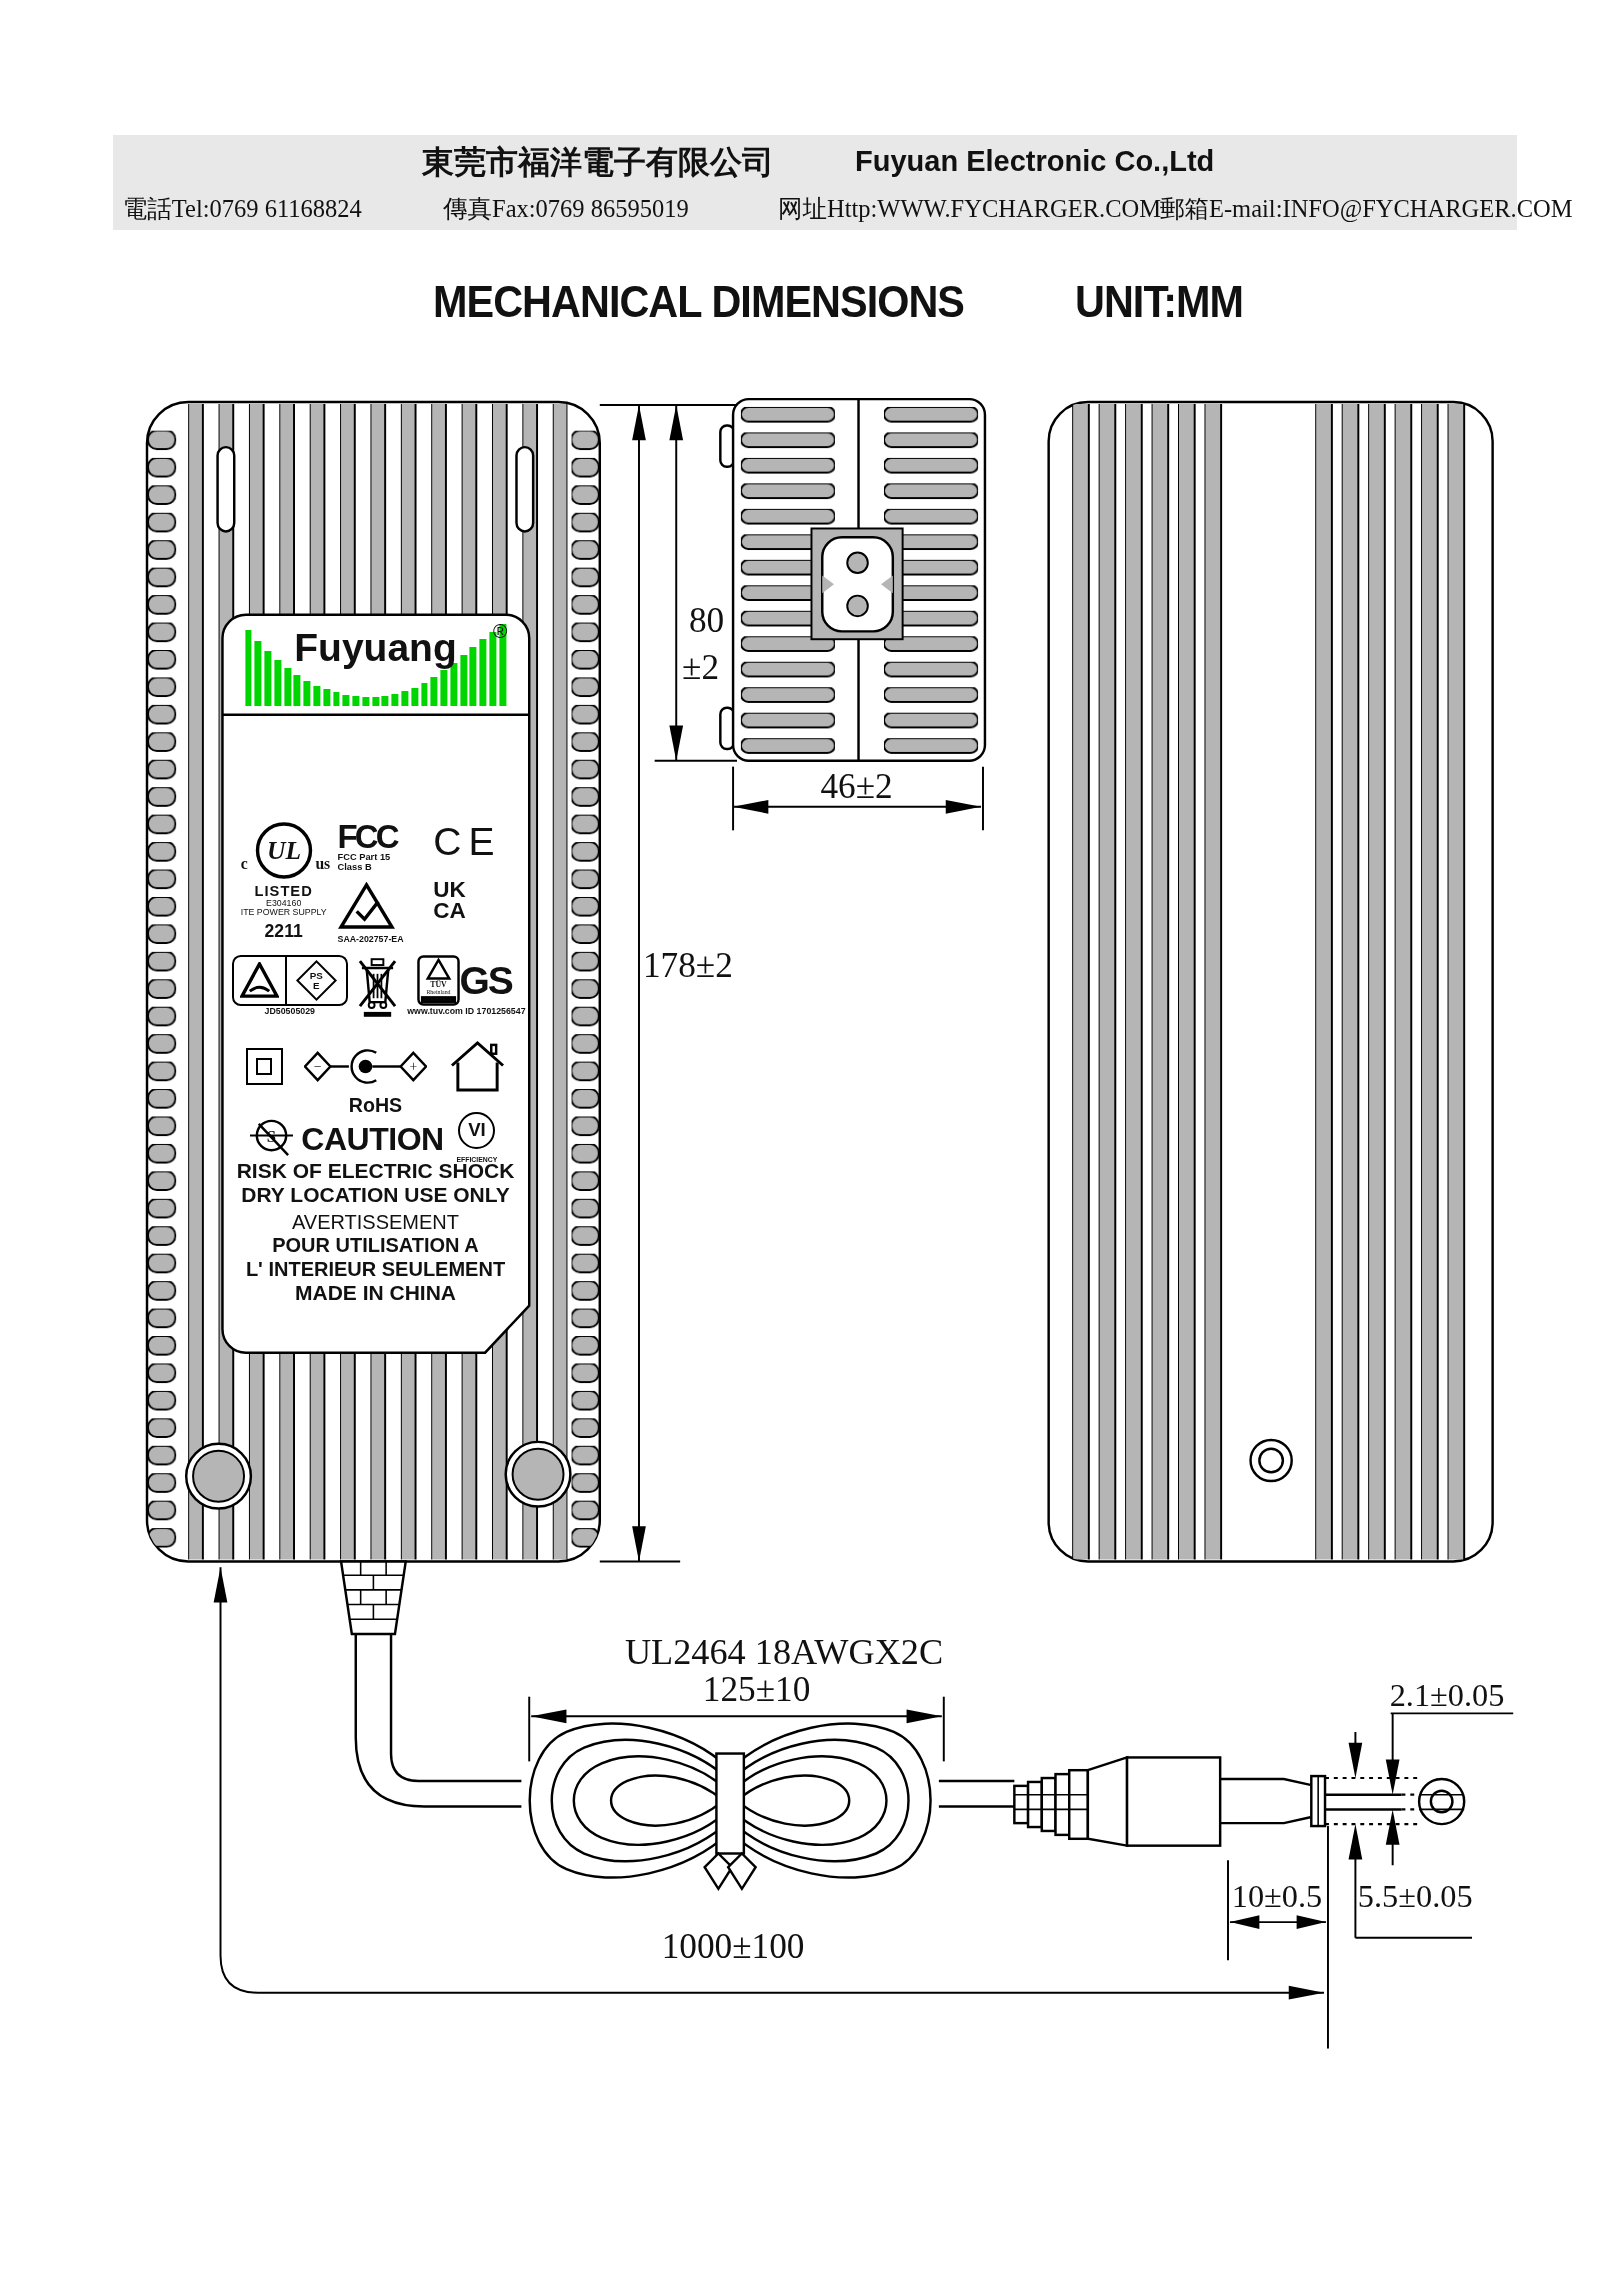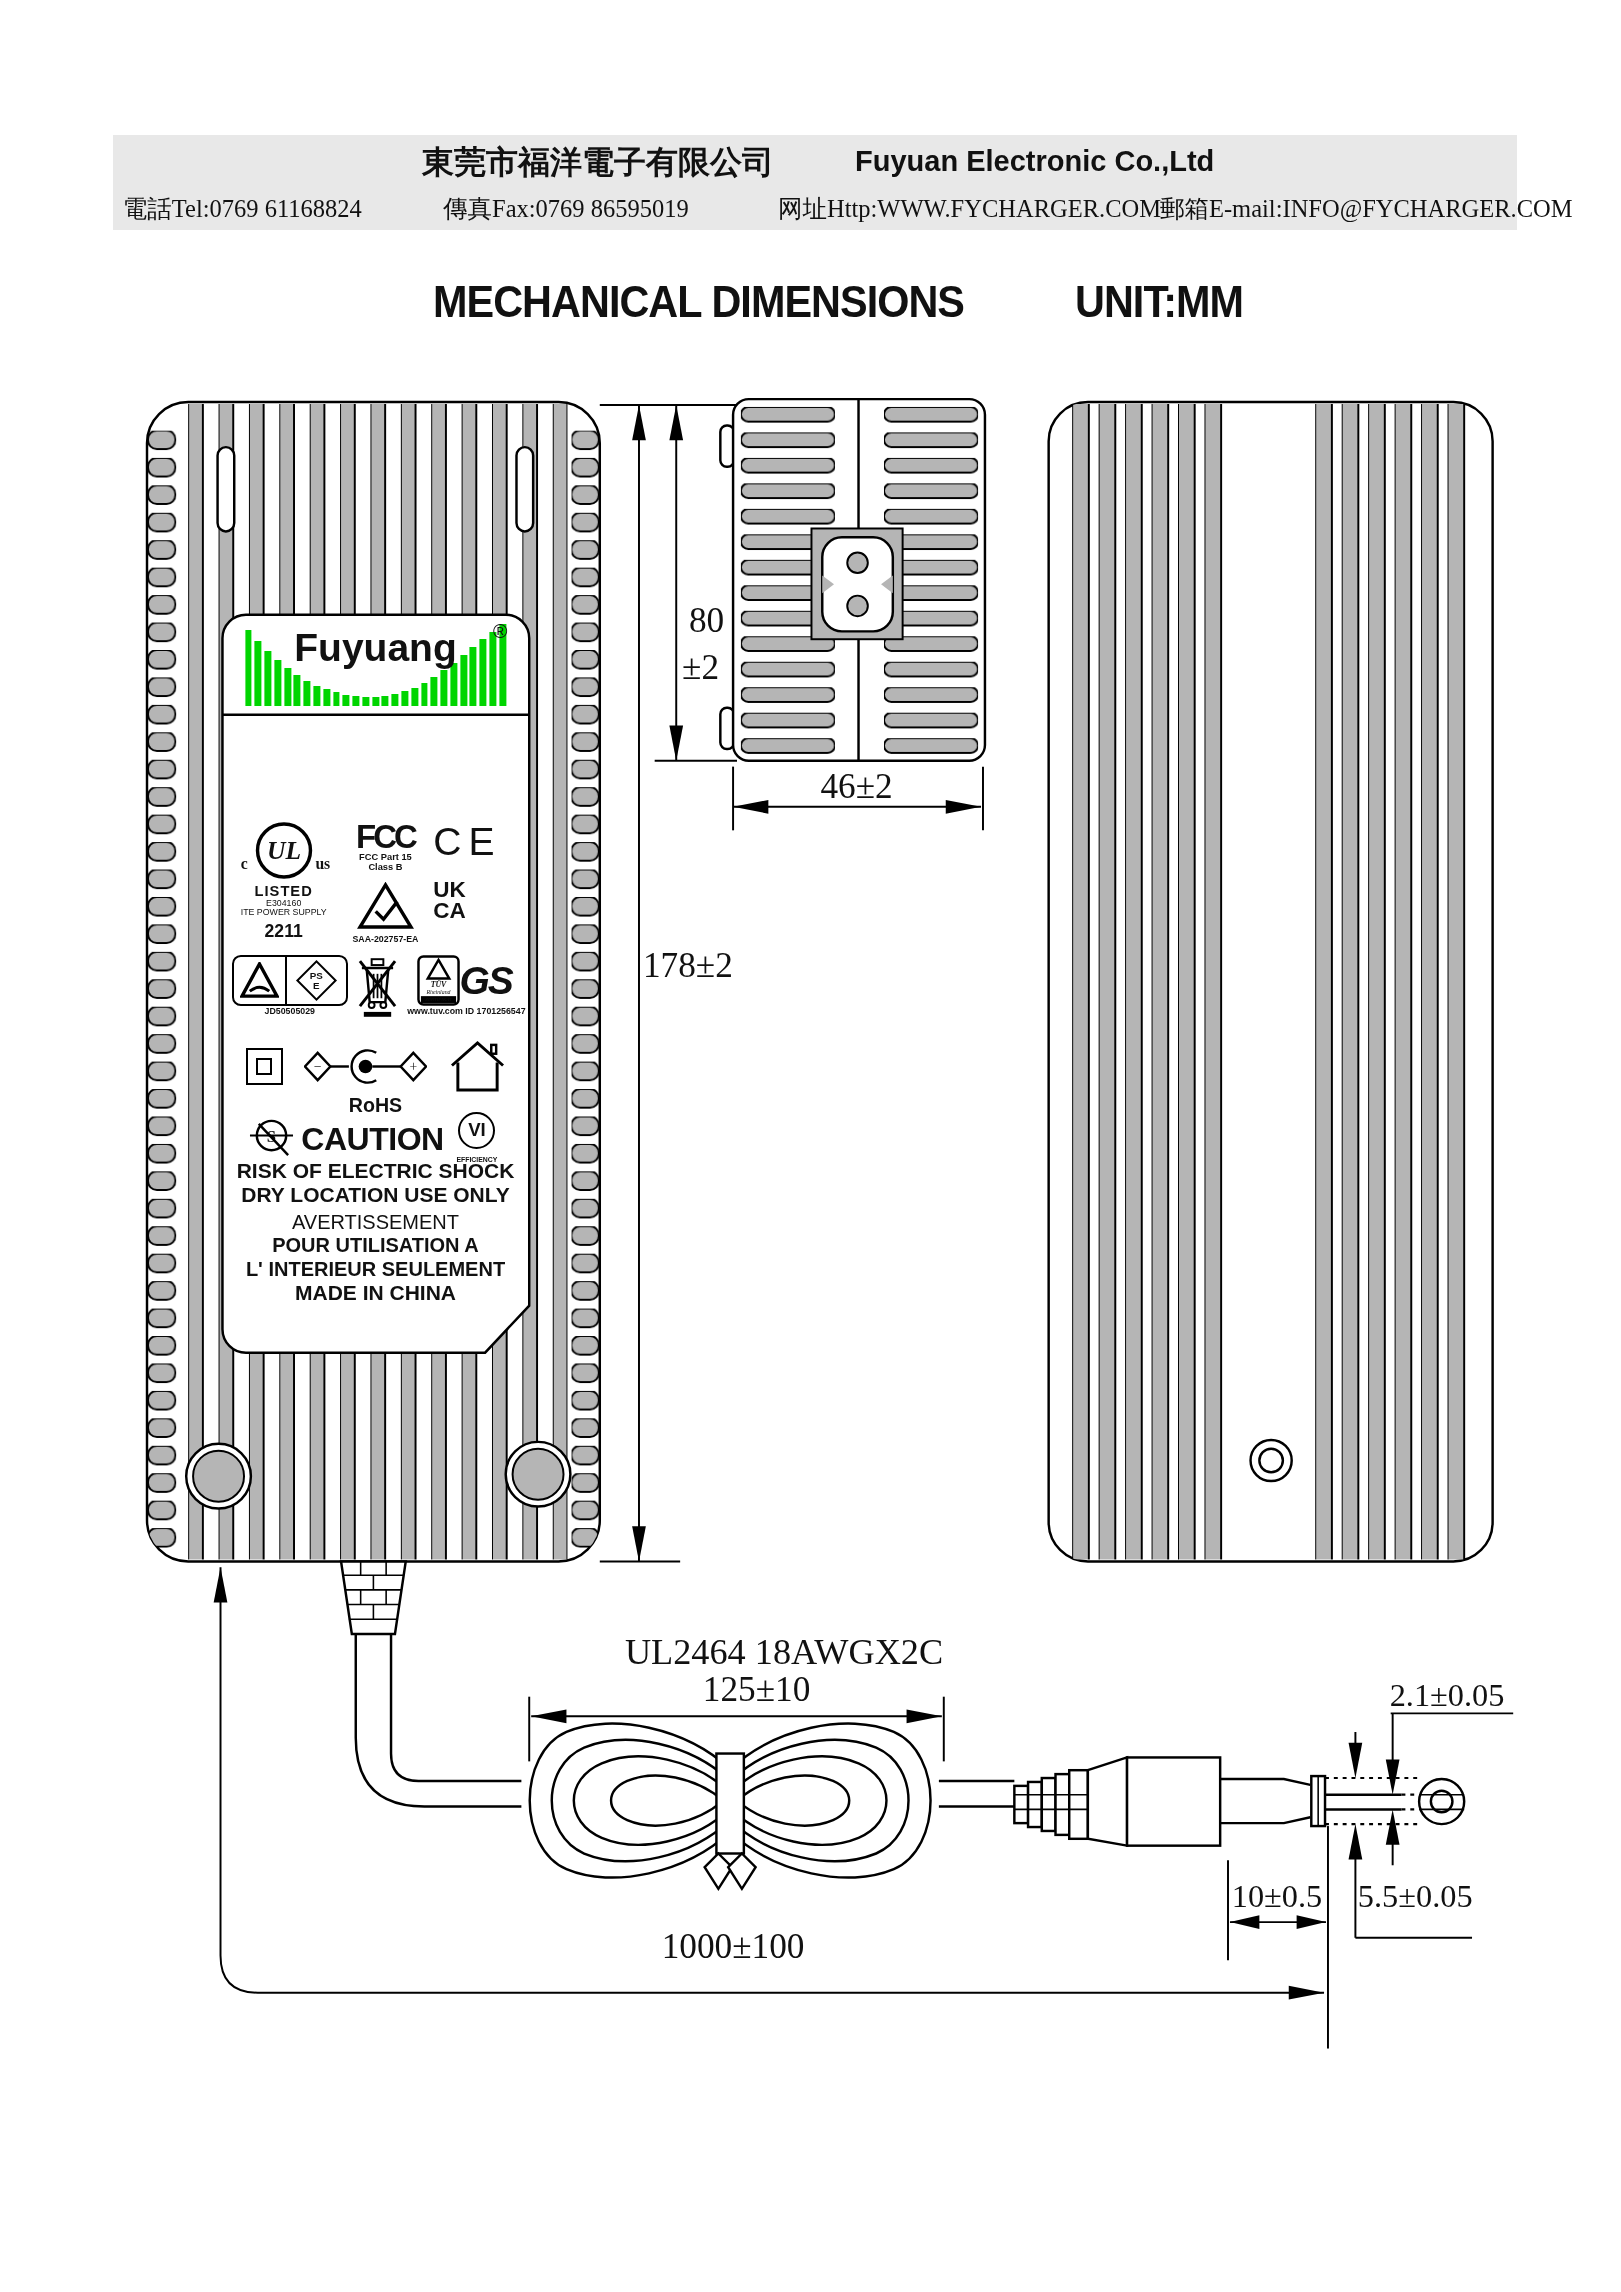--- a/index.html
+++ b/index.html
@@ -36,38 +36,38 @@
   .specs{ position:absolute; left:12.7px; top:110px; font-weight:bold; font-size:16.7px; line-height:1.42; letter-spacing:-0.2px; white-space:nowrap;}
   .orow{ display:flex; align-items:center; gap:6.9px;}
   .dcsym{ display:inline-block; width:23.5px; }
   .dcsym .s1{ display:block; border-top:2.9px solid #000; }
   .dcsym .s2{ display:block; border-top:2.9px dashed #000; margin-top:3.9px;}
   .certA{ position:absolute; left:7.8px; right:5.9px; top:208px; display:flex; justify-content:space-between;}
   .colUL{ width:108px; text-align:center;}
   .colUL .listed{ font-size:14.7px; font-weight:bold; letter-spacing:1px; margin-top:2px;}
   .colUL .tiny{ font-size:8.8px; font-weight:normal;}
   .colUL .yr{ font-size:17.6px; font-weight:bold; margin-top:6.9px;}
-  .colMid{ width:96px; text-align:center;}
+  .colMid{ width:96px; }
   .fcc{ font-size:33px; font-weight:bold; letter-spacing:-2.9px; line-height:.9;}
   .fccsub{ font-size:9.3px; font-weight:bold; line-height:1.1;}
   .colR{ width:90px; text-align:left;}
   .ce{ font-size:39px; letter-spacing:6.9px; font-weight:500; line-height:1;}
   .ukca{ margin-top:17.6px; font-size:22.5px; font-weight:bold; line-height:.95;}
   .rcmw{ margin-top:9.8px;}
   .subtxt{ font-size:8.8px; font-weight:bold; margin-top:1px; white-space:nowrap;}
   .certB{ position:absolute; left:9.8px; right:7.8px; top:341px; display:flex; justify-content:space-between; align-items:flex-start;}
   .pse{ width:116px; text-align:center;}
   .psebox{ height:51px; border:2.5px solid #000; border-radius:8.8px; display:flex; align-items:center;}
   .psebox .c1{ width:51px; display:flex; justify-content:center;}
   .psebox .div{ width:2.5px; align-self:stretch; background:#000;}
   .psebox .c2{ flex:1; display:flex; justify-content:center;}
   .dia{ width:29px; height:29px; border:2.5px solid #000; transform:rotate(45deg); display:flex; align-items:center; justify-content:center;}
   .dia b{ transform:rotate(-45deg); font-size:9.8px; line-height:1; text-align:center;}
   .gsw{ width:114px; text-align:center;}
-  .gsrow{ display:flex; align-items:center; justify-content:center; gap:0;font-style:italic;}
+  .gsrow{ display:flex; align-items:center; justify-content:center; gap:0;}
   .gstxt{ font-size:39px; font-weight:bold; letter-spacing:-2px;}
   .certC{ position:absolute; left:23.5px; right:23.5px; top:420px; height:65px; display:flex; justify-content:space-between; align-items:center;}
   .cls2o{ width:37px; height:37px; border:2.9px solid #000; display:flex; align-items:center; justify-content:center;}
   .cls2i{ width:16.7px; height:16.7px; border:2.9px solid #000;}
   .rohs{ position:absolute; left:0; width:100%; top:482px; text-align:center; font-size:19.6px; font-weight:bold;}
   .caurow{ position:absolute; left:0; width:100%; top:498px; display:flex; justify-content:center; align-items:center; gap:7.8px;}
   .cau{ font-size:32px; font-weight:bold; letter-spacing:-0.5px;}
   .viw{ text-align:center; width:51px;}
   .vic{ width:37px; height:37px; border:2.9px solid #000; border-radius:50%; margin:0 auto; display:flex; align-items:center; justify-content:center; font-size:18.6px; font-weight:bold;}
   .vil{ font-size:6.9px; font-weight:bold;}

